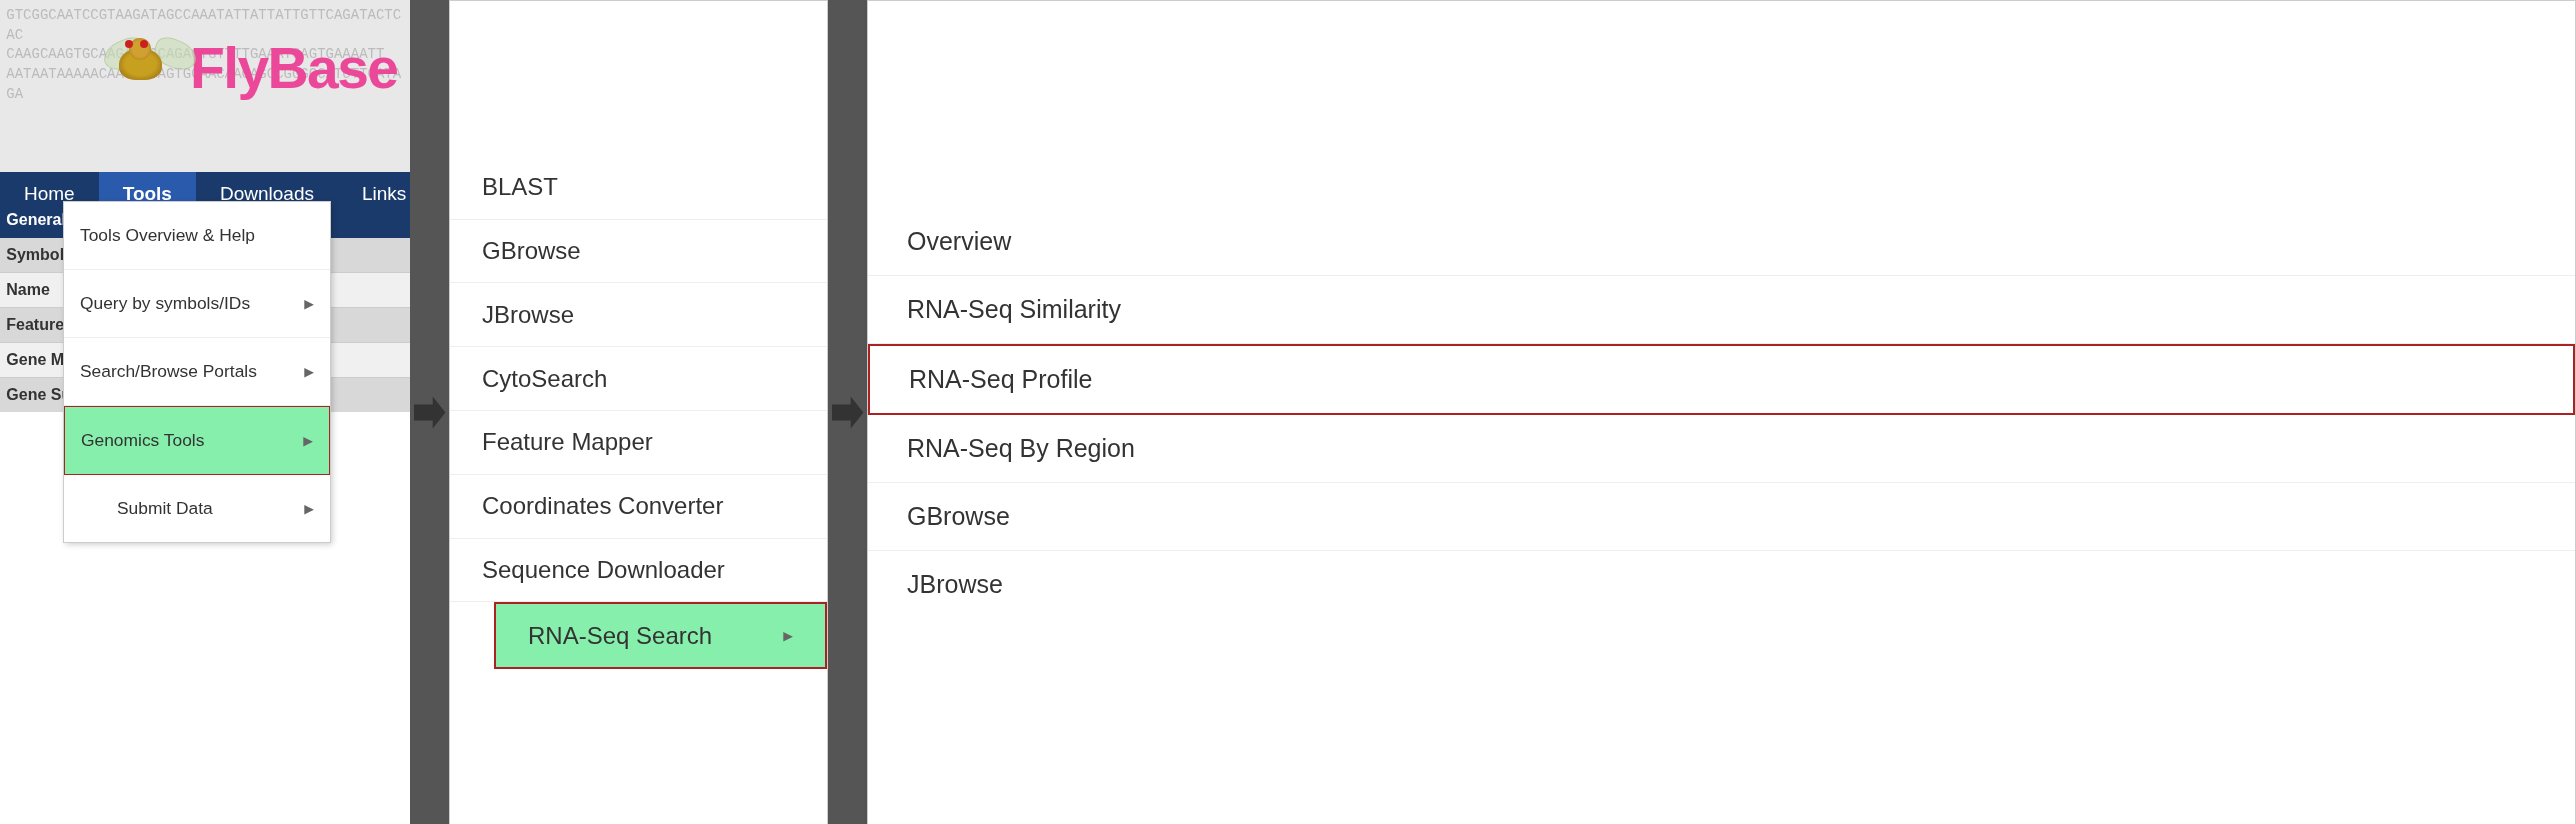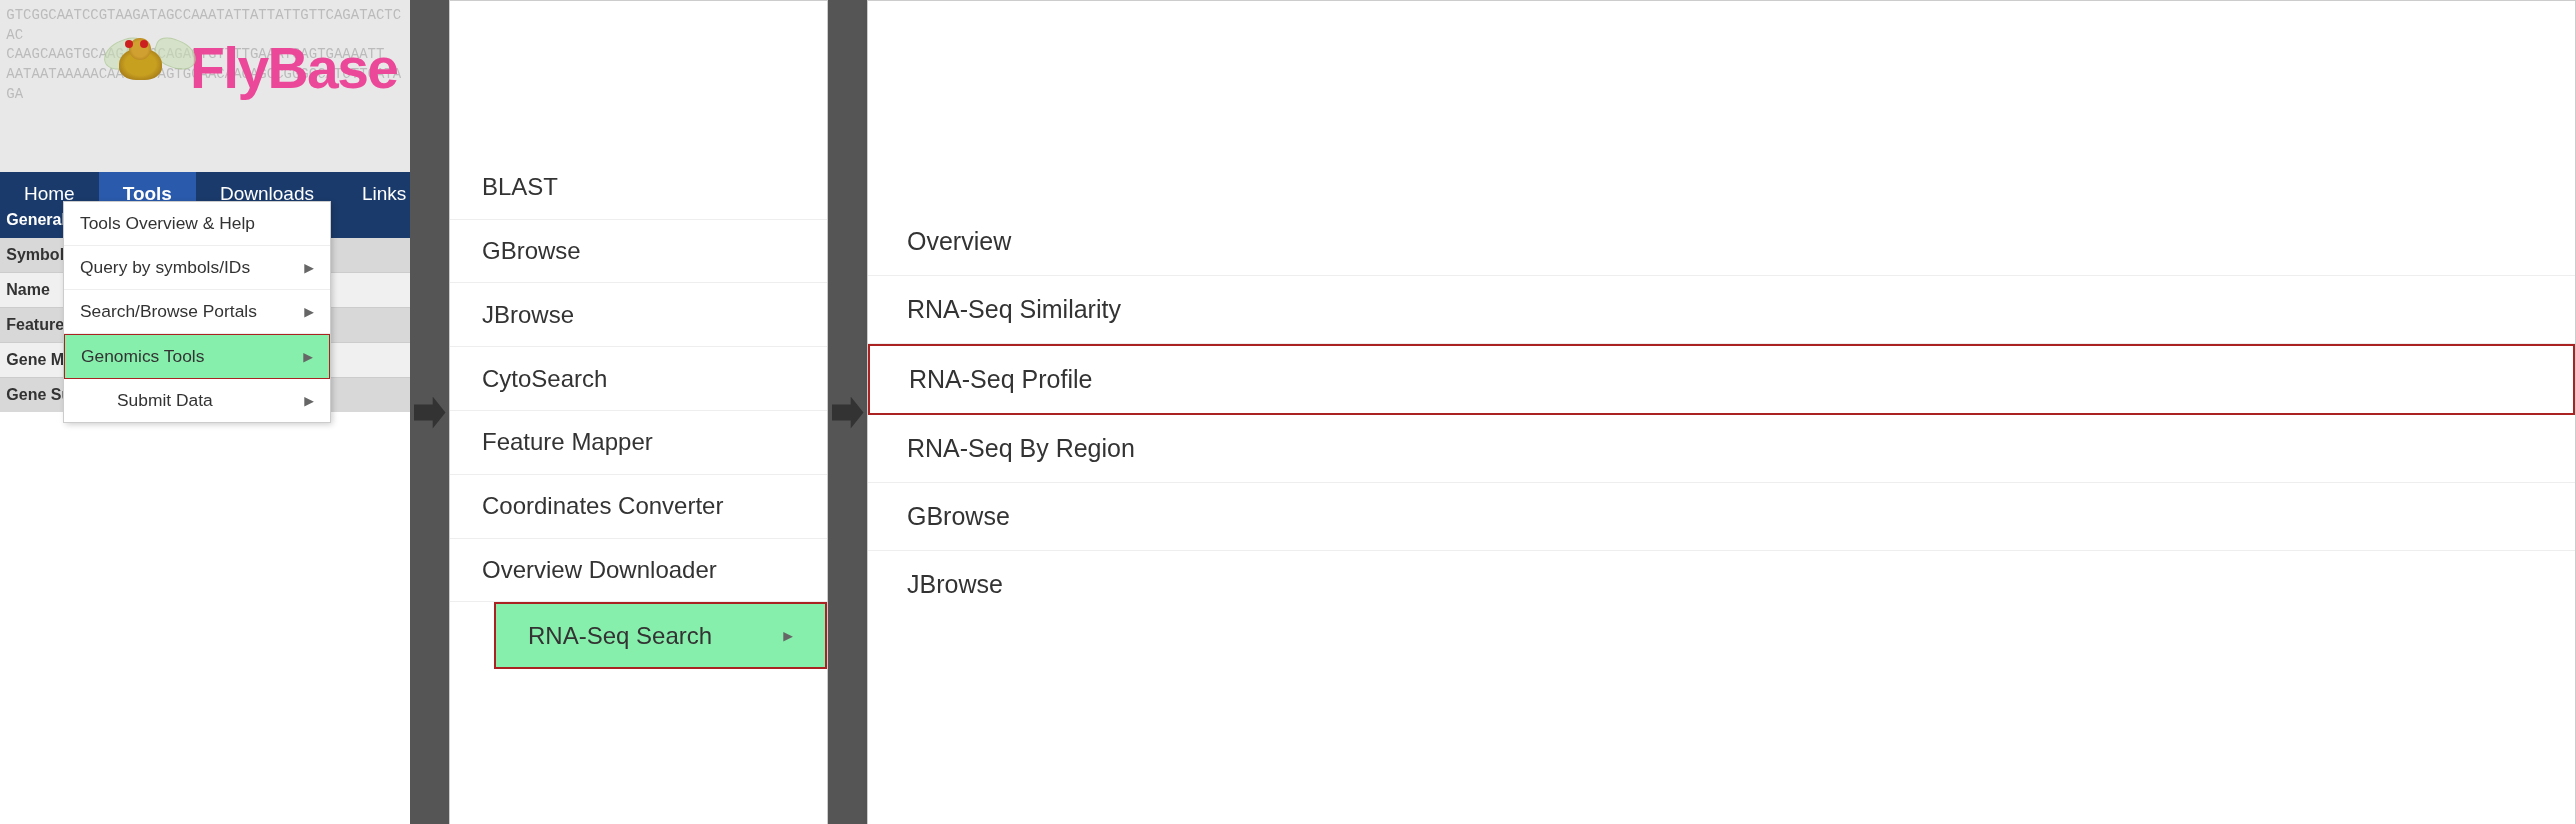--- a/index.html
+++ b/index.html
@@ -167,21 +167,21 @@
       top: 201px;
       left: 63px;
       width: 268px;
       background: #fff;
       border: 0.8px solid #ccc;
       box-shadow: 1.6px 1.6px 6.3px rgba(0,0,0,0.2);
       z-index: 10;
     }
 
     .dropdown-item {
-      padding: 11px 16px;
+      padding: 23px 16px;
       font-size: 17.4px;
       color: #333;
       cursor: pointer;
       display: flex;
       align-items: center;
       justify-content: space-between;
       border-bottom: 0.8px solid #eee;
     }
 
     .dropdown-item:last-child {
@@ -379,21 +379,21 @@
     <div class="genomics-menu-item">
       <span>CytoSearch</span>
     </div>
     <div class="genomics-menu-item">
       <span>Feature Mapper</span>
     </div>
     <div class="genomics-menu-item">
       <span>Coordinates Converter</span>
     </div>
     <div class="genomics-menu-item">
-      <span>Overview Downloader</span>
+      <span>Sequence Downloader</span>
     </div>
     <div class="genomics-menu-item highlighted">
       <span>RNA-Seq Search</span>
       <span class="chevron">▶</span>
     </div>
 
   </div>
 
   <div class="connector2">
     <div class="connector-arrow"></div>

